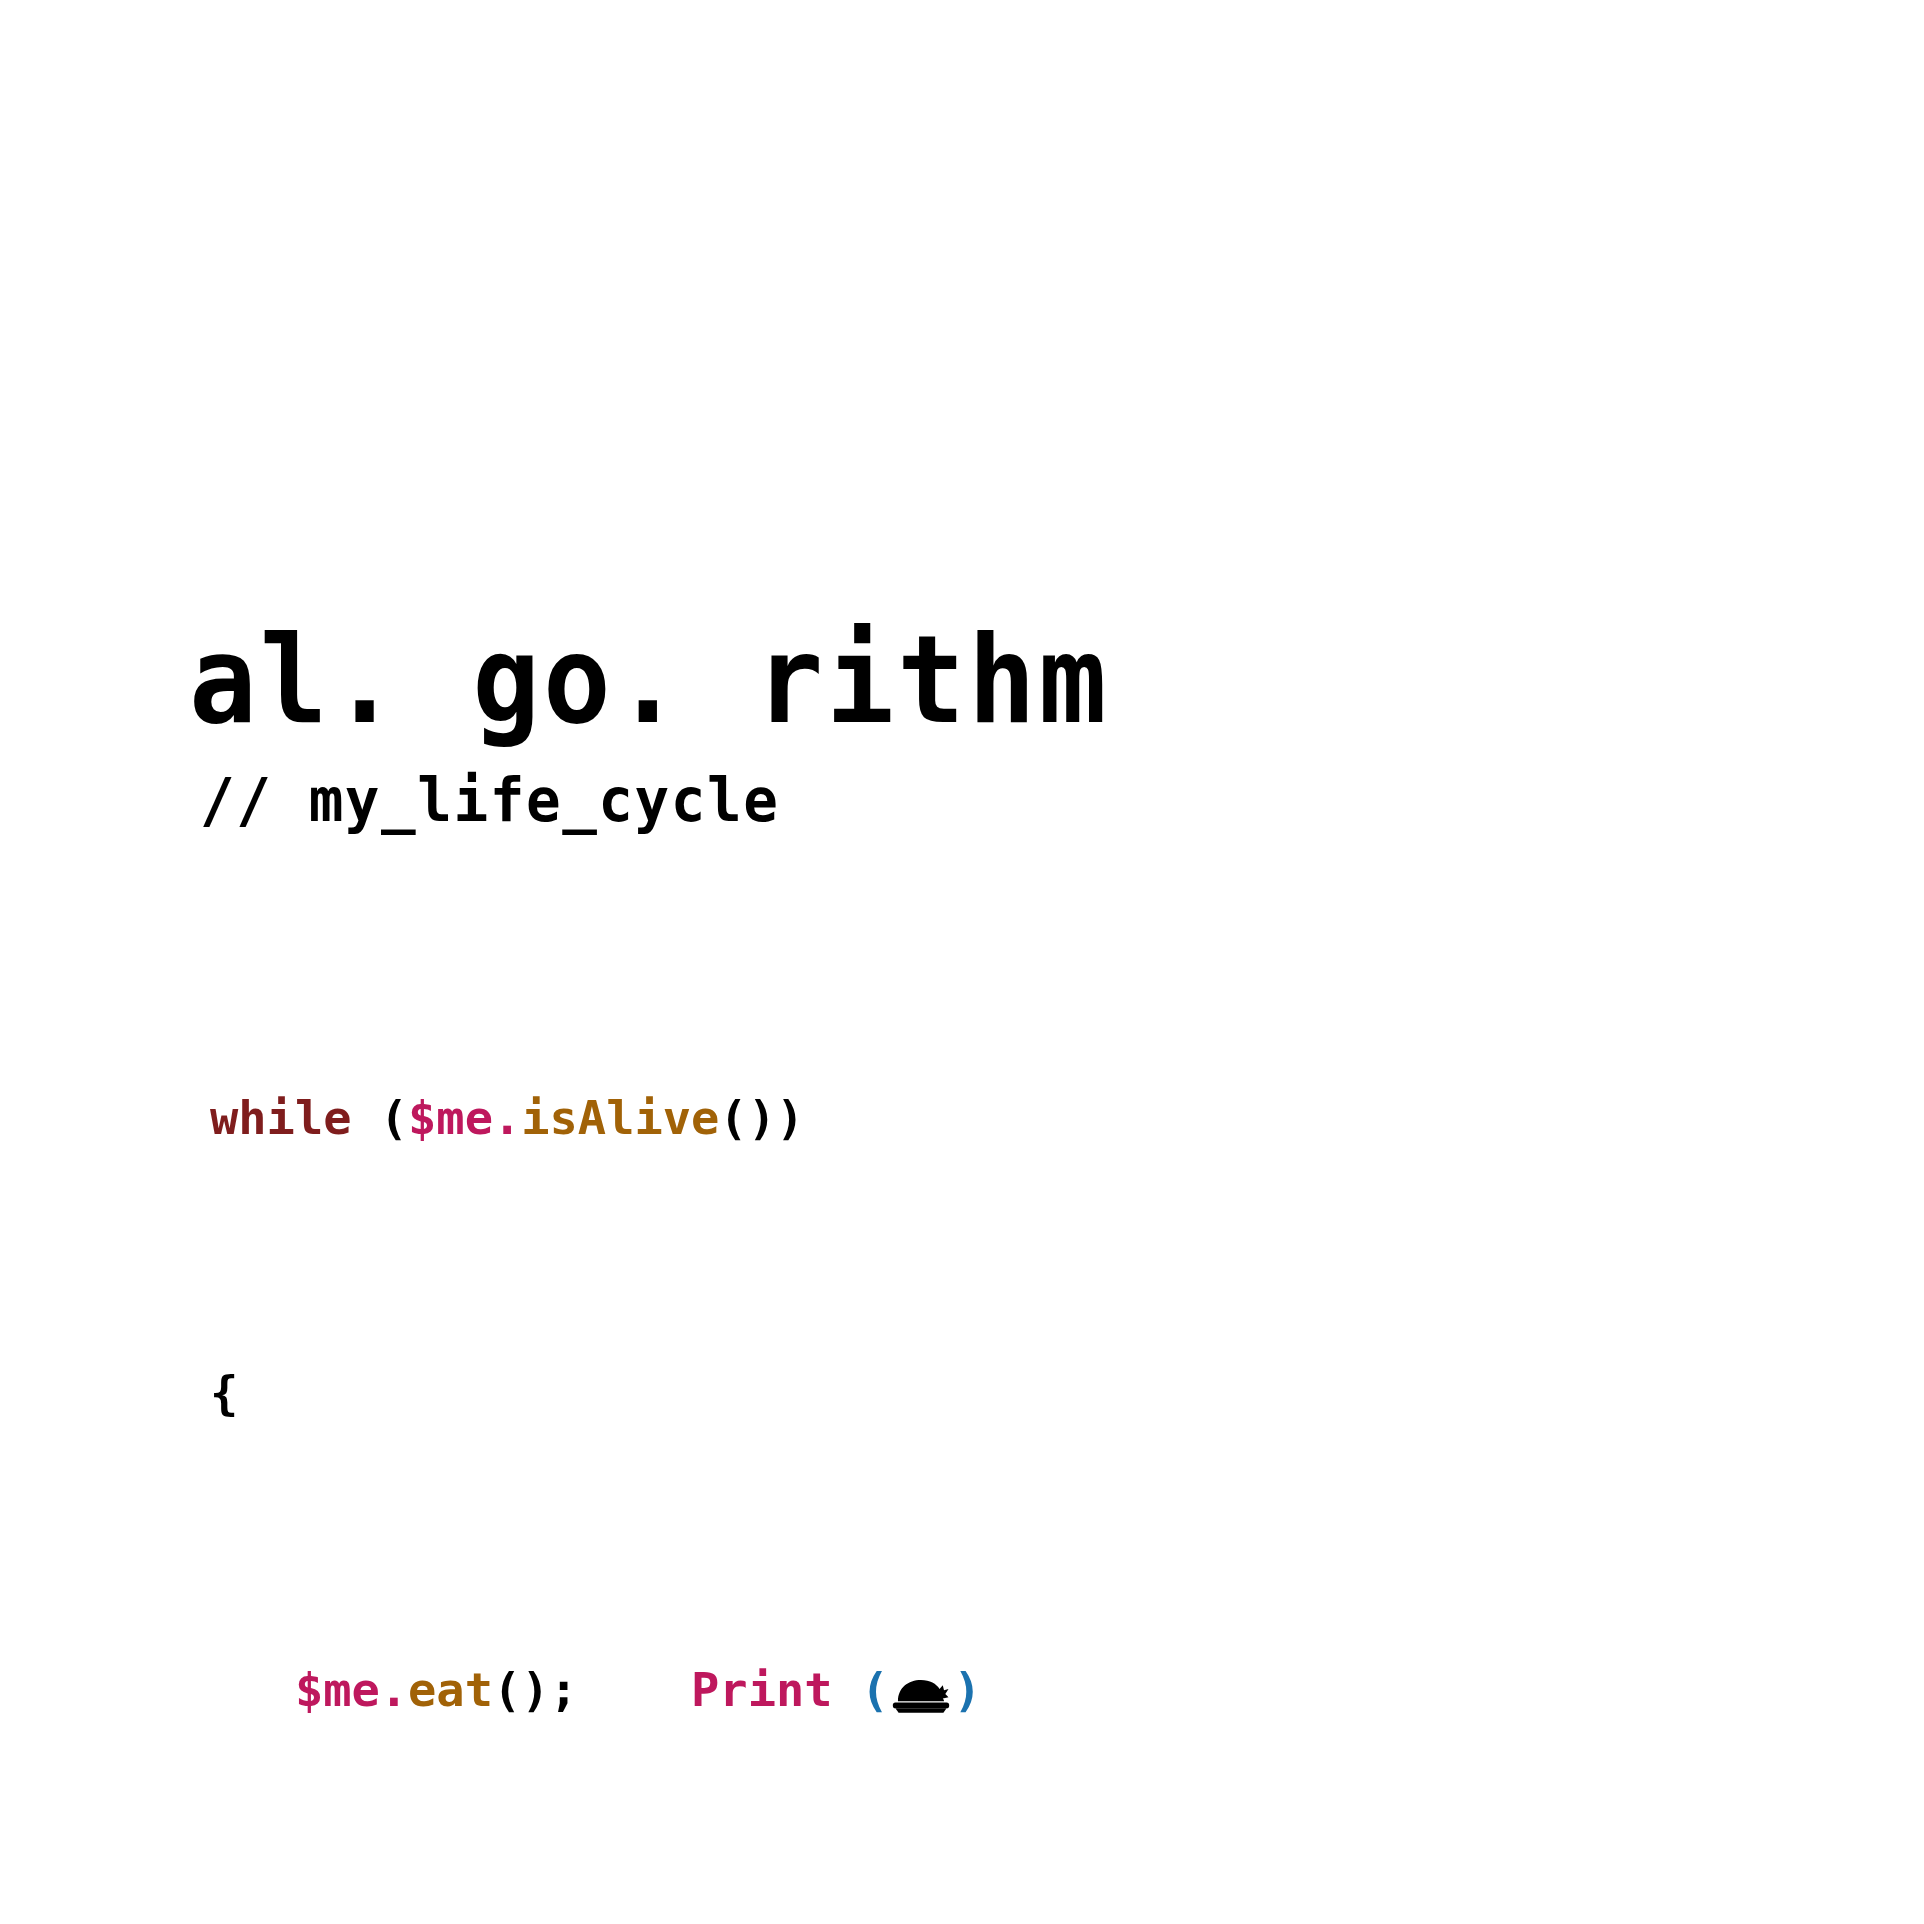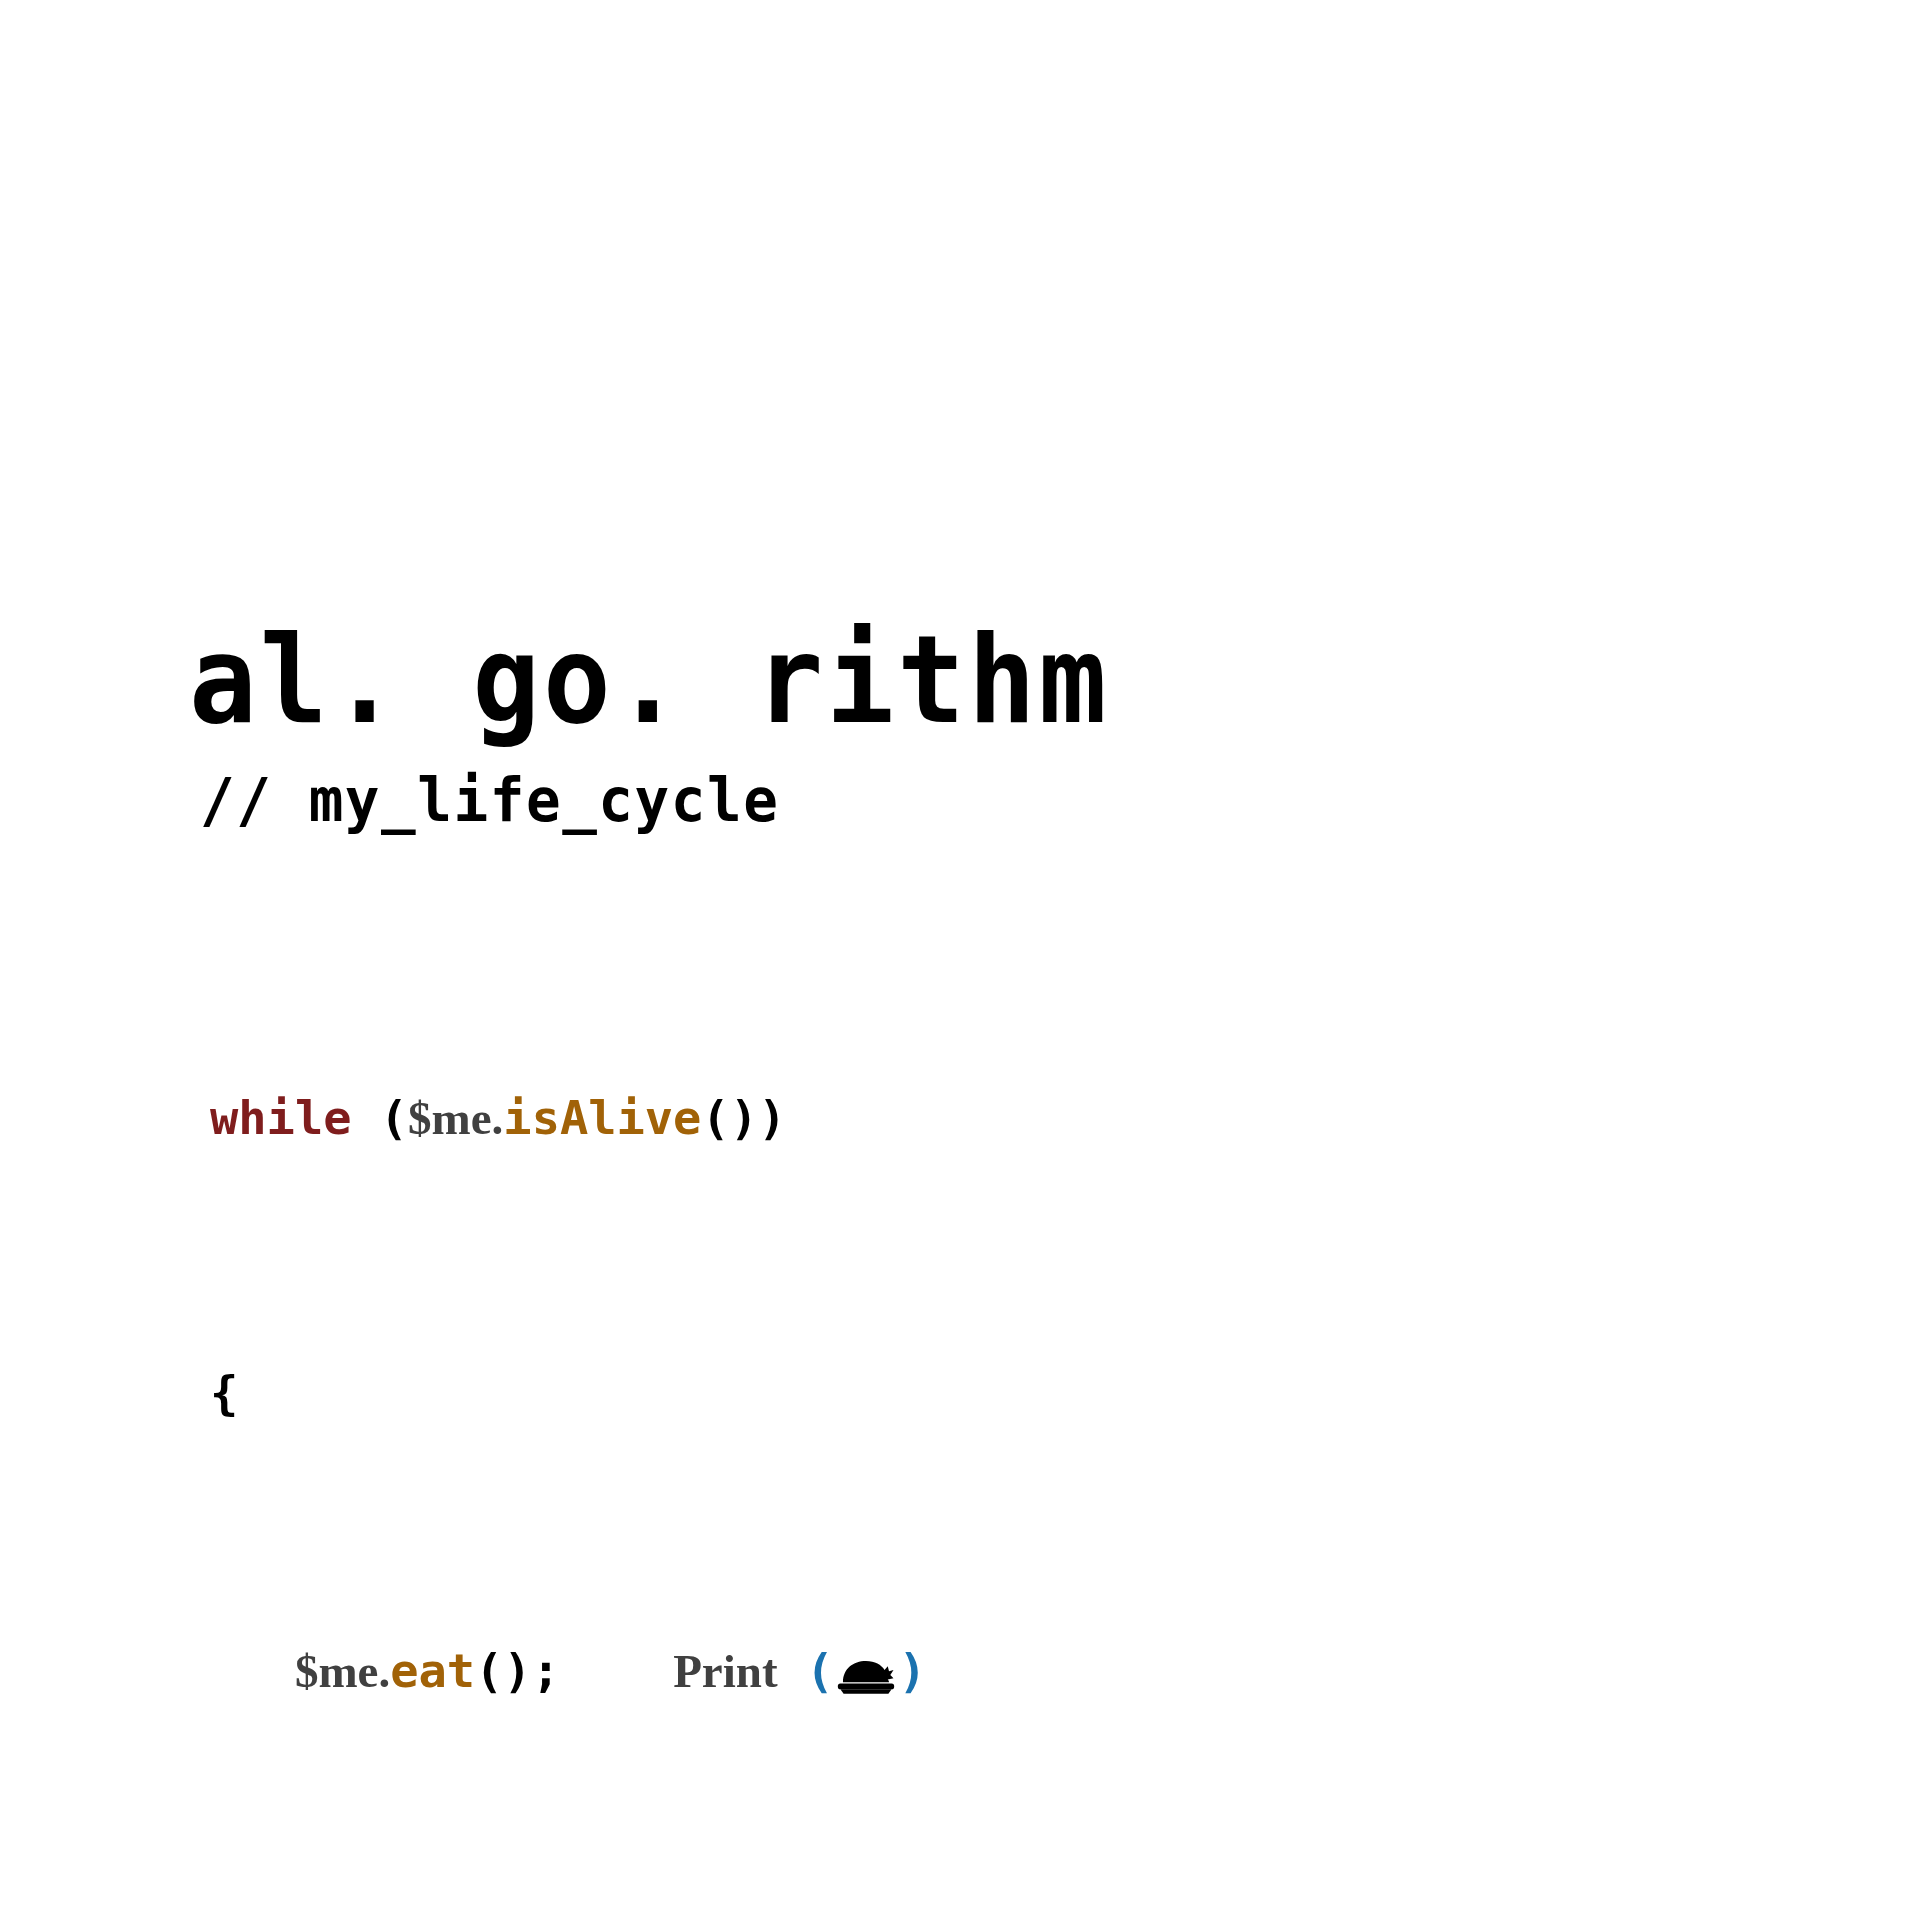--- a/index.html
+++ b/index.html
@@ -60,25 +60,25 @@
     line-height: 55px;
     color: #000000;
     white-space: pre;
   }
   .code-line {
     white-space: pre;
     display: block;
     height: 55px;
   }
   .code-line.tall { height: 60px; }
-  .code-line.gap-before { margin-top: 3px; }
+  .code-line.gap-before { margin-top: 22px; }
 
   
   .kw   { color: #7f1d1d; }   
-  .var  { color: #404040; font-family: Liberation Serif, serif; }   
+  .var  { color: #be185d; }   
   .fn   { color: #a16207; }   
   .pn   { color: #000000; }   
   .pb   { color: #1B72AF; }   
 
   
   .ico {
     display: inline-block;
     vertical-align: -0.17em;
     line-height: 0;
   }

